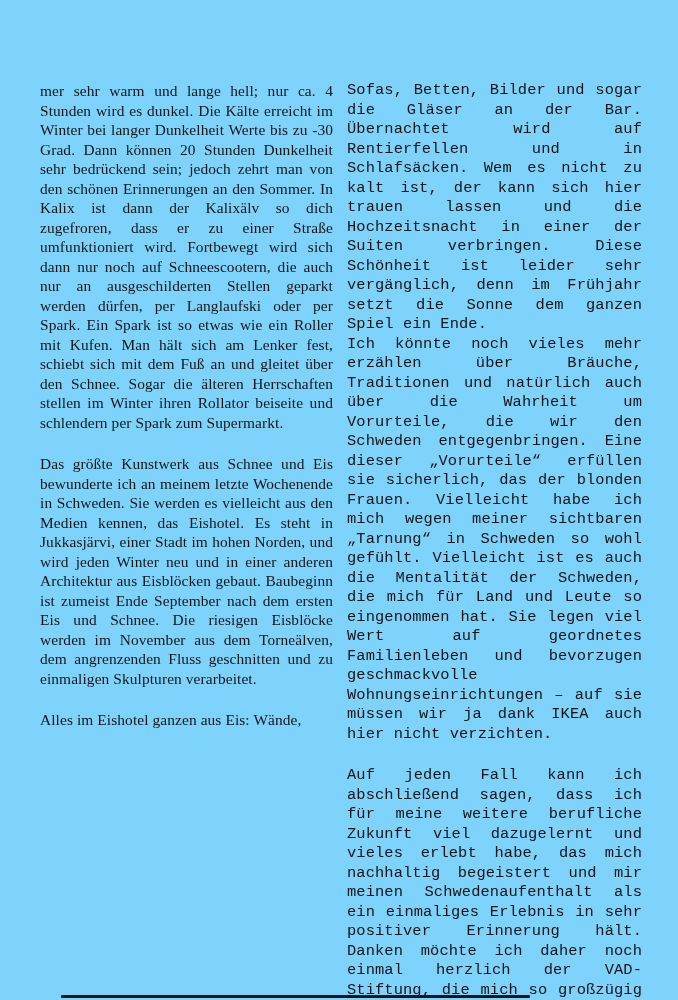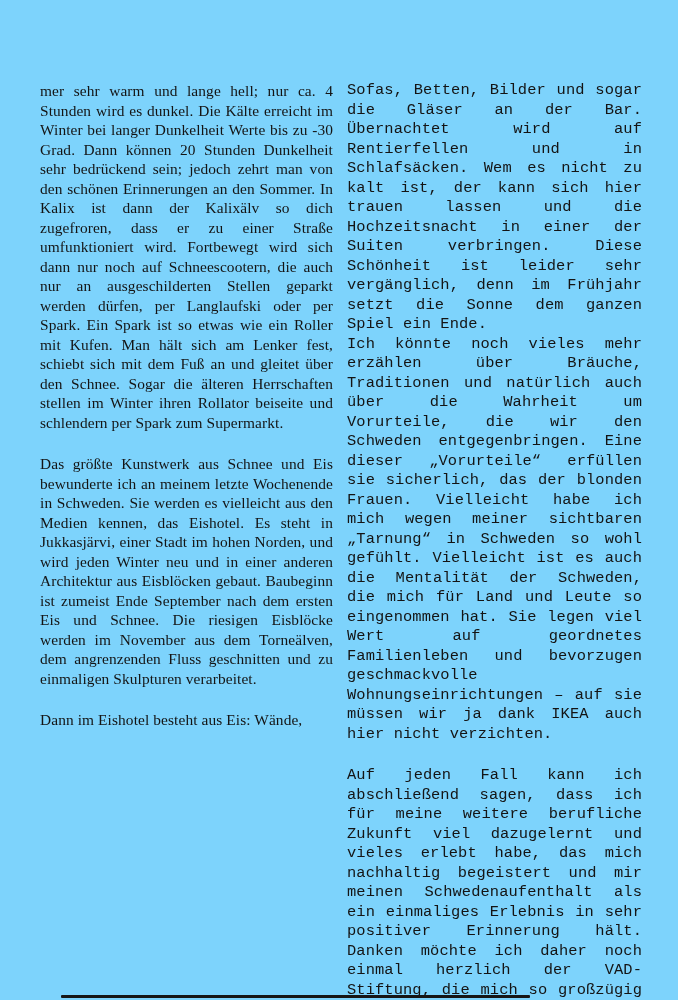--- a/index.html
+++ b/index.html
@@ -60,21 +60,21 @@
   }
 </style>
 </head>
 <body>
 
 <div class="page">
 
   <div class="column col-left">
     <p class="para gap">mer sehr warm und lange hell; nur ca. 4 Stunden wird es dunkel. Die Kälte erreicht im Winter bei langer Dunkelheit Werte bis zu -30 Grad. Dann können 20 Stunden Dunkelheit sehr bedrückend sein; jedoch zehrt man von den schönen Erinnerungen an den Sommer. In Kalix ist dann der Kalixälv so dich zugefroren, dass er zu einer Straße umfunktioniert wird. Fortbewegt wird sich dann nur noch auf Schneescootern, die auch nur an ausgeschilderten Stellen geparkt werden dürfen, per Langlaufski oder per Spark. Ein Spark ist so etwas wie ein Roller mit Kufen. Man hält sich am Lenker fest, schiebt sich mit dem Fuß an und gleitet über den Schnee. Sogar die älteren Herrschaften stellen im Winter ihren Rollator beiseite und schlendern per Spark zum Supermarkt.</p>
     <p class="para gap">Das größte Kunstwerk aus Schnee und Eis bewunderte ich an meinem letzte Wochenende in Schweden. Sie werden es vielleicht aus den Medien kennen, das Eishotel. Es steht in Jukkasjärvi, einer Stadt im hohen Norden, und wird jeden Winter neu und in einer anderen Architektur aus Eisblöcken gebaut. Baubeginn ist zumeist Ende September nach dem ersten Eis und Schnee. Die riesigen Eisblöcke werden im November aus dem Torneälven, dem angrenzenden Fluss geschnitten und zu einmaligen Skulpturen verarbeitet.</p>
-    <p class="para">Dann im Eishotel besteht aus Eis: Wände,</p>
+    <p class="para">Alles im Eishotel ganzen aus Eis: Wände,</p>
   </div>
 
   <div class="column col-right">
     <p class="para">Sofas, Betten, Bilder und sogar die Gläser an der Bar. Übernachtet wird auf Rentierfellen und in Schlafsäcken. Wem es nicht zu kalt ist, der kann sich hier trauen lassen und die Hochzeitsnacht in einer der Suiten verbringen. Diese Schönheit ist leider sehr vergänglich, denn im Frühjahr setzt die Sonne dem ganzen Spiel ein Ende.</p>
     <p class="para gap">Ich könnte noch vieles mehr erzählen über Bräuche, Traditionen und natürlich auch über die Wahrheit um Vorurteile, die wir den Schweden entgegenbringen. Eine dieser „Vorurteile“ erfüllen sie sicherlich, das der blonden Frauen. Vielleicht habe ich mich wegen meiner sichtbaren „Tarnung“ in Schweden so wohl gefühlt. Vielleicht ist es auch die Mentalität der Schweden, die mich für Land und Leute so eingenommen hat. Sie legen viel Wert auf geordnetes Familienleben und bevorzugen geschmackvolle Wohnungseinrichtungen – auf sie müssen wir ja dank IKEA auch hier nicht verzichten.</p>
     <p class="para">Auf jeden Fall kann ich abschließend sagen, dass ich für meine weitere berufliche Zukunft viel dazugelernt und vieles erlebt habe, das mich nachhaltig begeistert und mir meinen Schwedenaufenthalt als ein einmaliges Erlebnis in sehr positiver Erinnerung hält. Danken möchte ich daher noch einmal herzlich der VAD-Stiftung, die mich so großzügig finanziell unterstützt und mir viele meiner Erlebnisse in Schweden ermöglicht hat.</p>
   </div>
 
   <div class="page-number">16</div>
 

